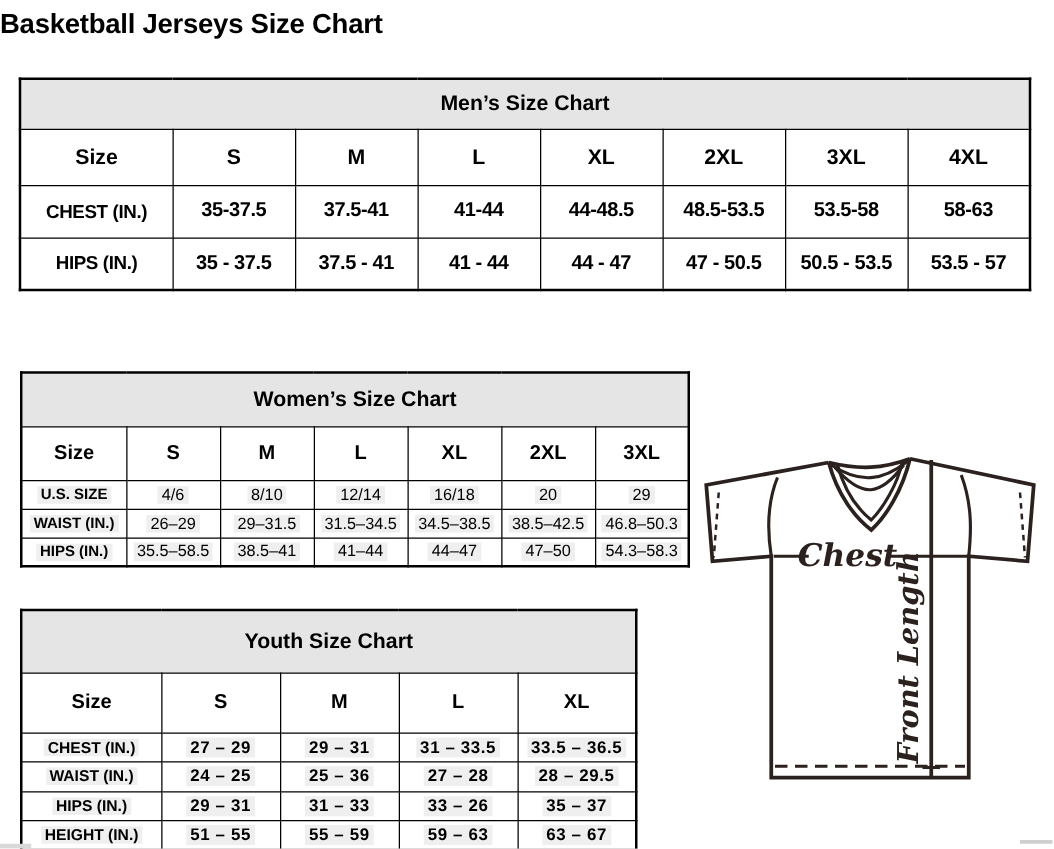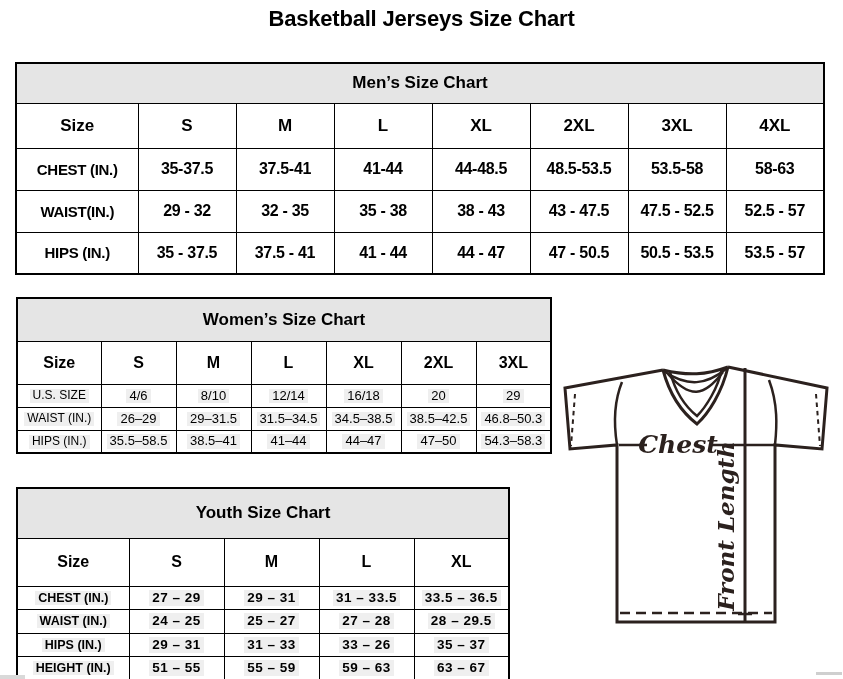--- a/index.html
+++ b/index.html
@@ -1,20 +1,20 @@
 <!DOCTYPE html>
 <html><head>
 <meta charset="utf-8">
 <style>
   * { margin:0; padding:0; box-sizing:border-box; }
   html,body { background:#ffffff; }
   body { font-family:"Liberation Sans", sans-serif; color:#000; }
   .canvas { position:relative; width:843px; height:679px; background:#fff; overflow:hidden; }
 
-  .page-title { position:absolute; top:6px; left:0; width:100%; text-align:center;
+  .page-title { position:absolute; top:6px; left:0; width:100%; text-align:left;
                 font-size:22px; font-weight:bold; letter-spacing:-0.2px; }
 
   table.size-table { position:absolute; border-collapse:collapse; table-layout:fixed;
                      border:2.5px solid #000; }
   table.size-table td { border:1px solid #000; text-align:center; vertical-align:middle;
                         padding:0; overflow:hidden; white-space:nowrap; }
   .band-cell { background:#e5e5e5; font-weight:bold; font-size:17px; }
 
   
   .men { left:15px; top:62px; width:808px; }
@@ -24,21 +24,21 @@
   .men .col-head { font-size:17px; font-weight:bold; }
   .men .row-label { font-size:15px; font-weight:bold; letter-spacing:-0.3px; }
   .men .val { font-size:16px; font-weight:bold; letter-spacing:-0.3px; }
 
   
   .women { left:16px; top:297px; width:534px; }
   .women tr.band  { height:43px;margin-top:18px; }
   .women tr.heads { height:43px; }
   .women tr.data  { height:23px; }
   .women .col-head { font-size:16px; font-weight:bold; }
-  .women .row-label { font-size:12px; font-weight:normal; }
+  .women .row-label { font-size:12px; font-weight:bold; }
   .women .val { font-size:13px; font-weight:normal; }
 
   
   .youth { left:16px; top:487px; width:492px; }
   .youth tr.band  { height:50px; }
   .youth tr.heads { height:48px; }
   .youth tr.data  { height:23.5px; }
   .youth .col-head { font-size:16px; font-weight:bold; }
   .youth .row-label { font-size:12.5px; font-weight:bold; }
   .youth .val { font-size:13.5px; font-weight:bold; letter-spacing:0.5px; }
@@ -92,30 +92,20 @@
       <td class="row-label">CHEST (IN.)</td>
       <td class="val">35-37.5</td>
       <td class="val">37.5-41</td>
       <td class="val">41-44</td>
       <td class="val">44-48.5</td>
       <td class="val">48.5-53.5</td>
       <td class="val">53.5-58</td>
       <td class="val">58-63</td>
     </tr>
     <tr class="data">
-      <td class="row-label">WAIST(IN.)</td>
-      <td class="val">29 - 32</td>
-      <td class="val">32 - 35</td>
-      <td class="val">35 - 38</td>
-      <td class="val">38 - 43</td>
-      <td class="val">43 - 47.5</td>
-      <td class="val">47.5 - 52.5</td>
-      <td class="val">52.5 - 57</td>
-    </tr>
-    <tr class="data">
       <td class="row-label">HIPS (IN.)</td>
       <td class="val">35 - 37.5</td>
       <td class="val">37.5 - 41</td>
       <td class="val">41 - 44</td>
       <td class="val">44 - 47</td>
       <td class="val">47 - 50.5</td>
       <td class="val">50.5 - 53.5</td>
       <td class="val">53.5 - 57</td>
     </tr>
   </tbody>
@@ -196,21 +186,21 @@
     <tr class="data">
       <td class="row-label"><span class="hl">CHEST (IN.)</span></td>
       <td class="val"><span class="hl">27 – 29</span></td>
       <td class="val"><span class="hl">29 – 31</span></td>
       <td class="val"><span class="hl">31 – 33.5</span></td>
       <td class="val"><span class="hl">33.5 – 36.5</span></td>
     </tr>
     <tr class="data">
       <td class="row-label"><span class="hl">WAIST (IN.)</span></td>
       <td class="val"><span class="hl">24 – 25</span></td>
-      <td class="val"><span class="hl">25 – 27</span></td>
+      <td class="val"><span class="hl">25 – 36</span></td>
       <td class="val"><span class="hl">27 – 28</span></td>
       <td class="val"><span class="hl">28 – 29.5</span></td>
     </tr>
     <tr class="data">
       <td class="row-label"><span class="hl">HIPS (IN.)</span></td>
       <td class="val"><span class="hl">29 – 31</span></td>
       <td class="val"><span class="hl">31 – 33</span></td>
       <td class="val"><span class="hl">33 – 26</span></td>
       <td class="val"><span class="hl">35 – 37</span></td>
     </tr>

